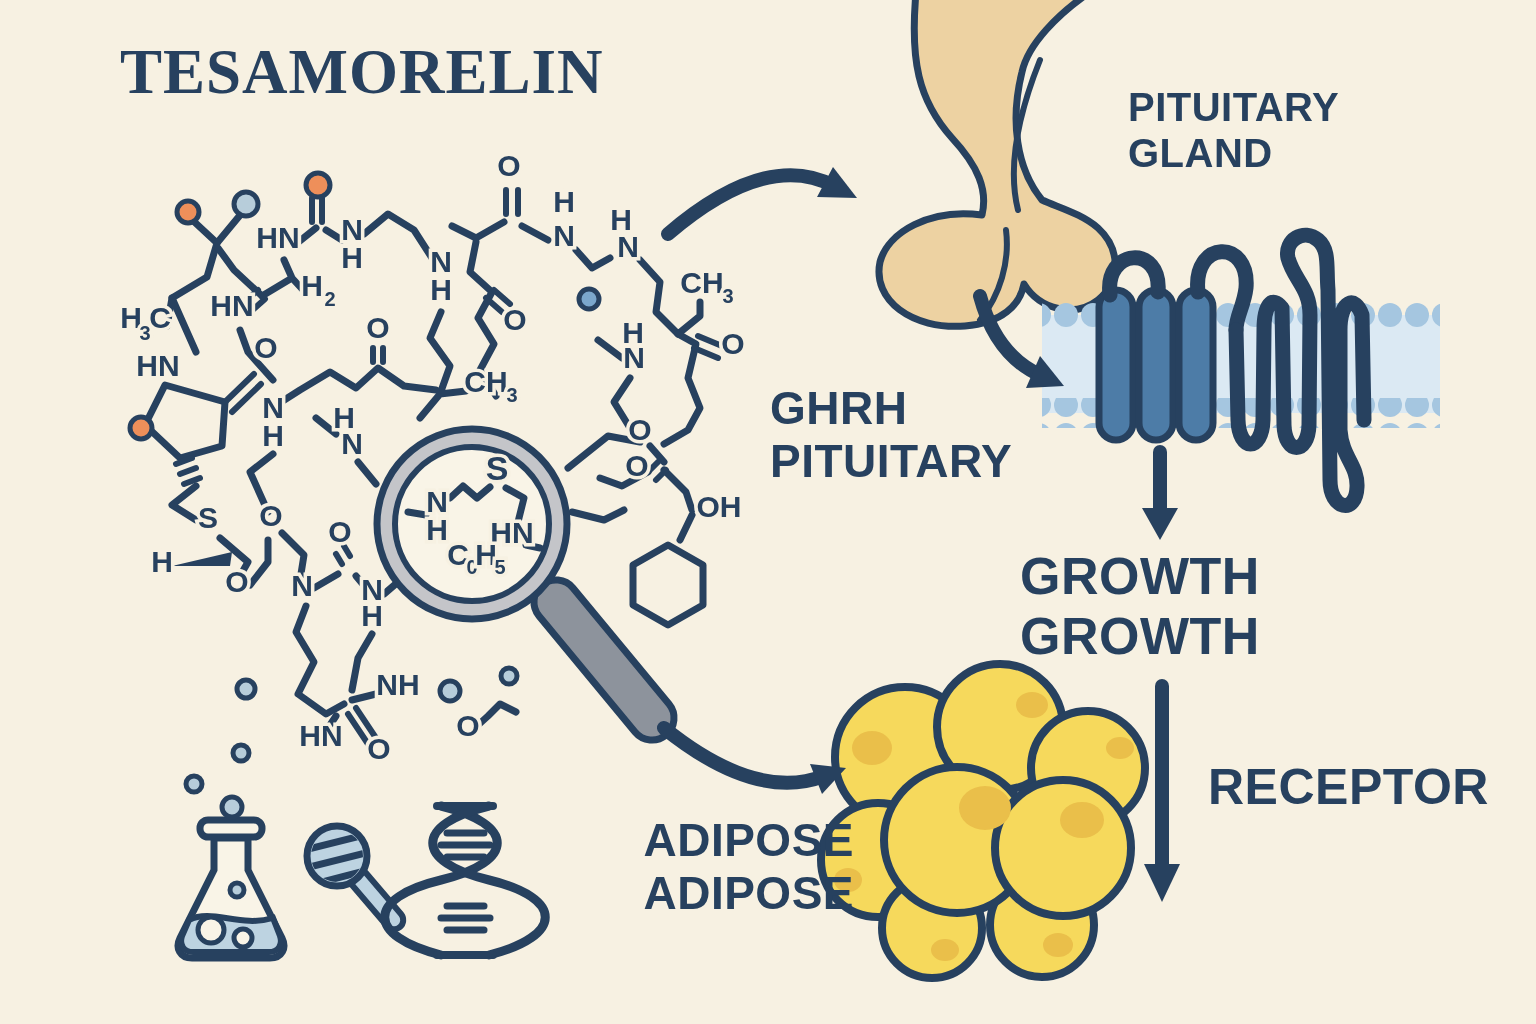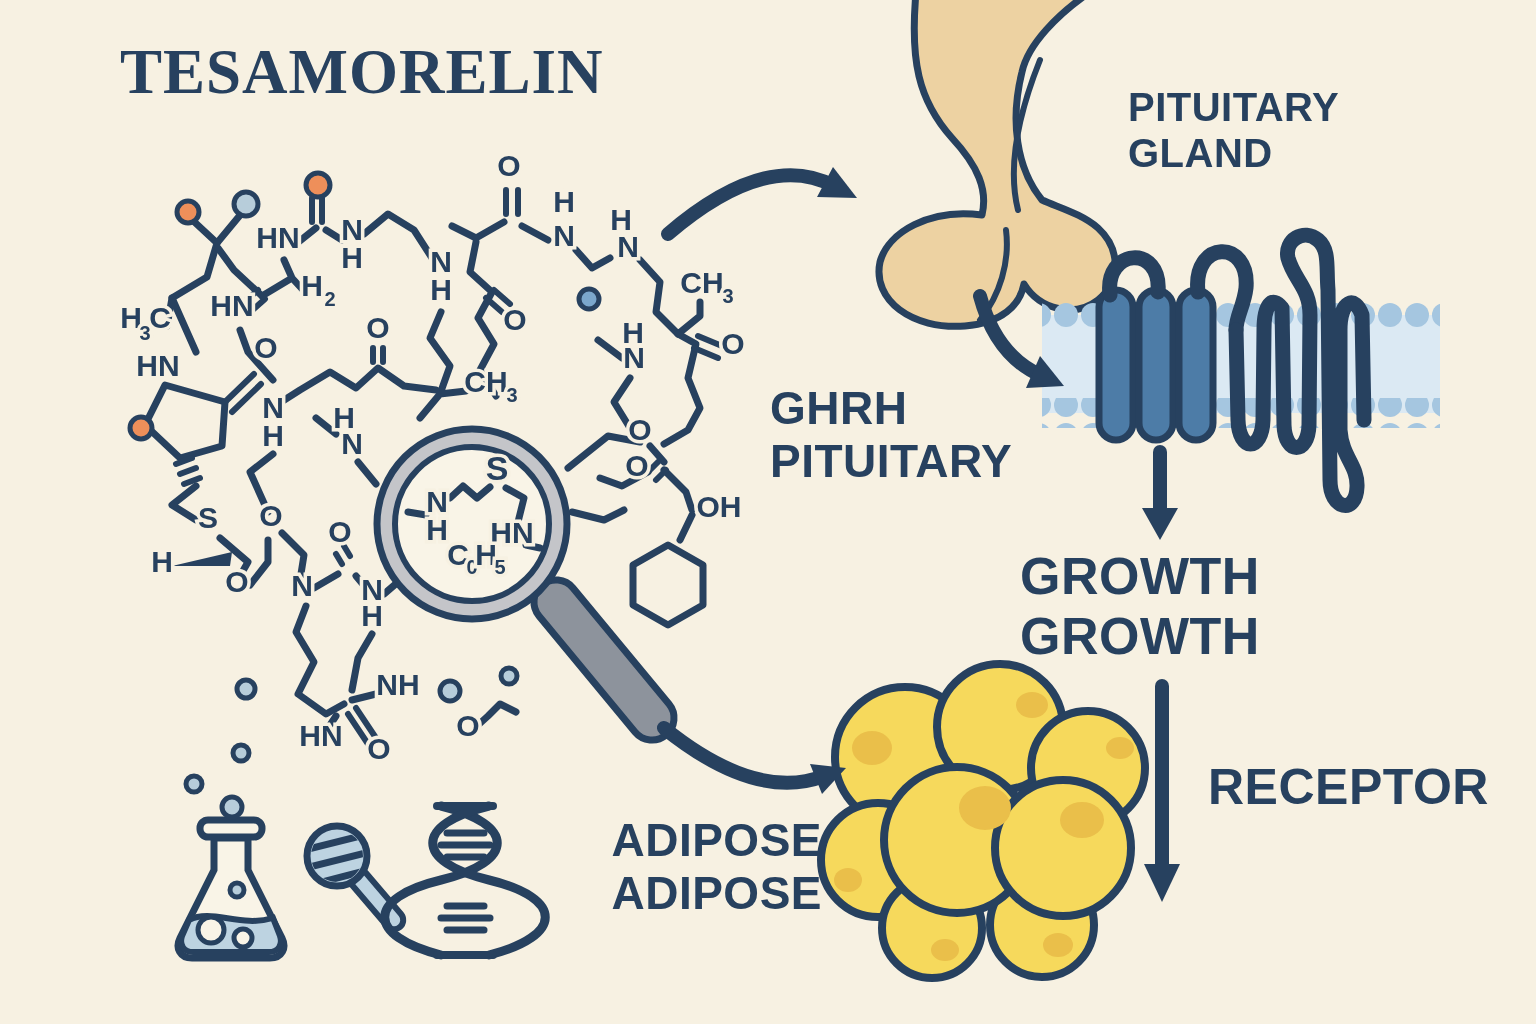--- a/index.html
+++ b/index.html
@@ -279,18 +279,18 @@
 
 <div class="heading" style="left:1020px;top:546px;width:320px;font-size:52px;">
   <div>GROWTH</div>
   <div>GROWTH</div>
 </div>
 
 <div class="heading" style="left:1208px;top:758px;font-size:50px;">
   <div>RECEPTOR</div>
 </div>
 
-<div class="heading" style="left:552px;top:814px;width:270px;font-size:46px;text-align:right;">
+<div class="heading" style="left:584px;top:814px;width:270px;font-size:46px;text-align:right;">
   <div>ADIPOSE</div>
   <div>ADIPOSE</div>
 </div>
 
 </div>
 
 </body></html>

